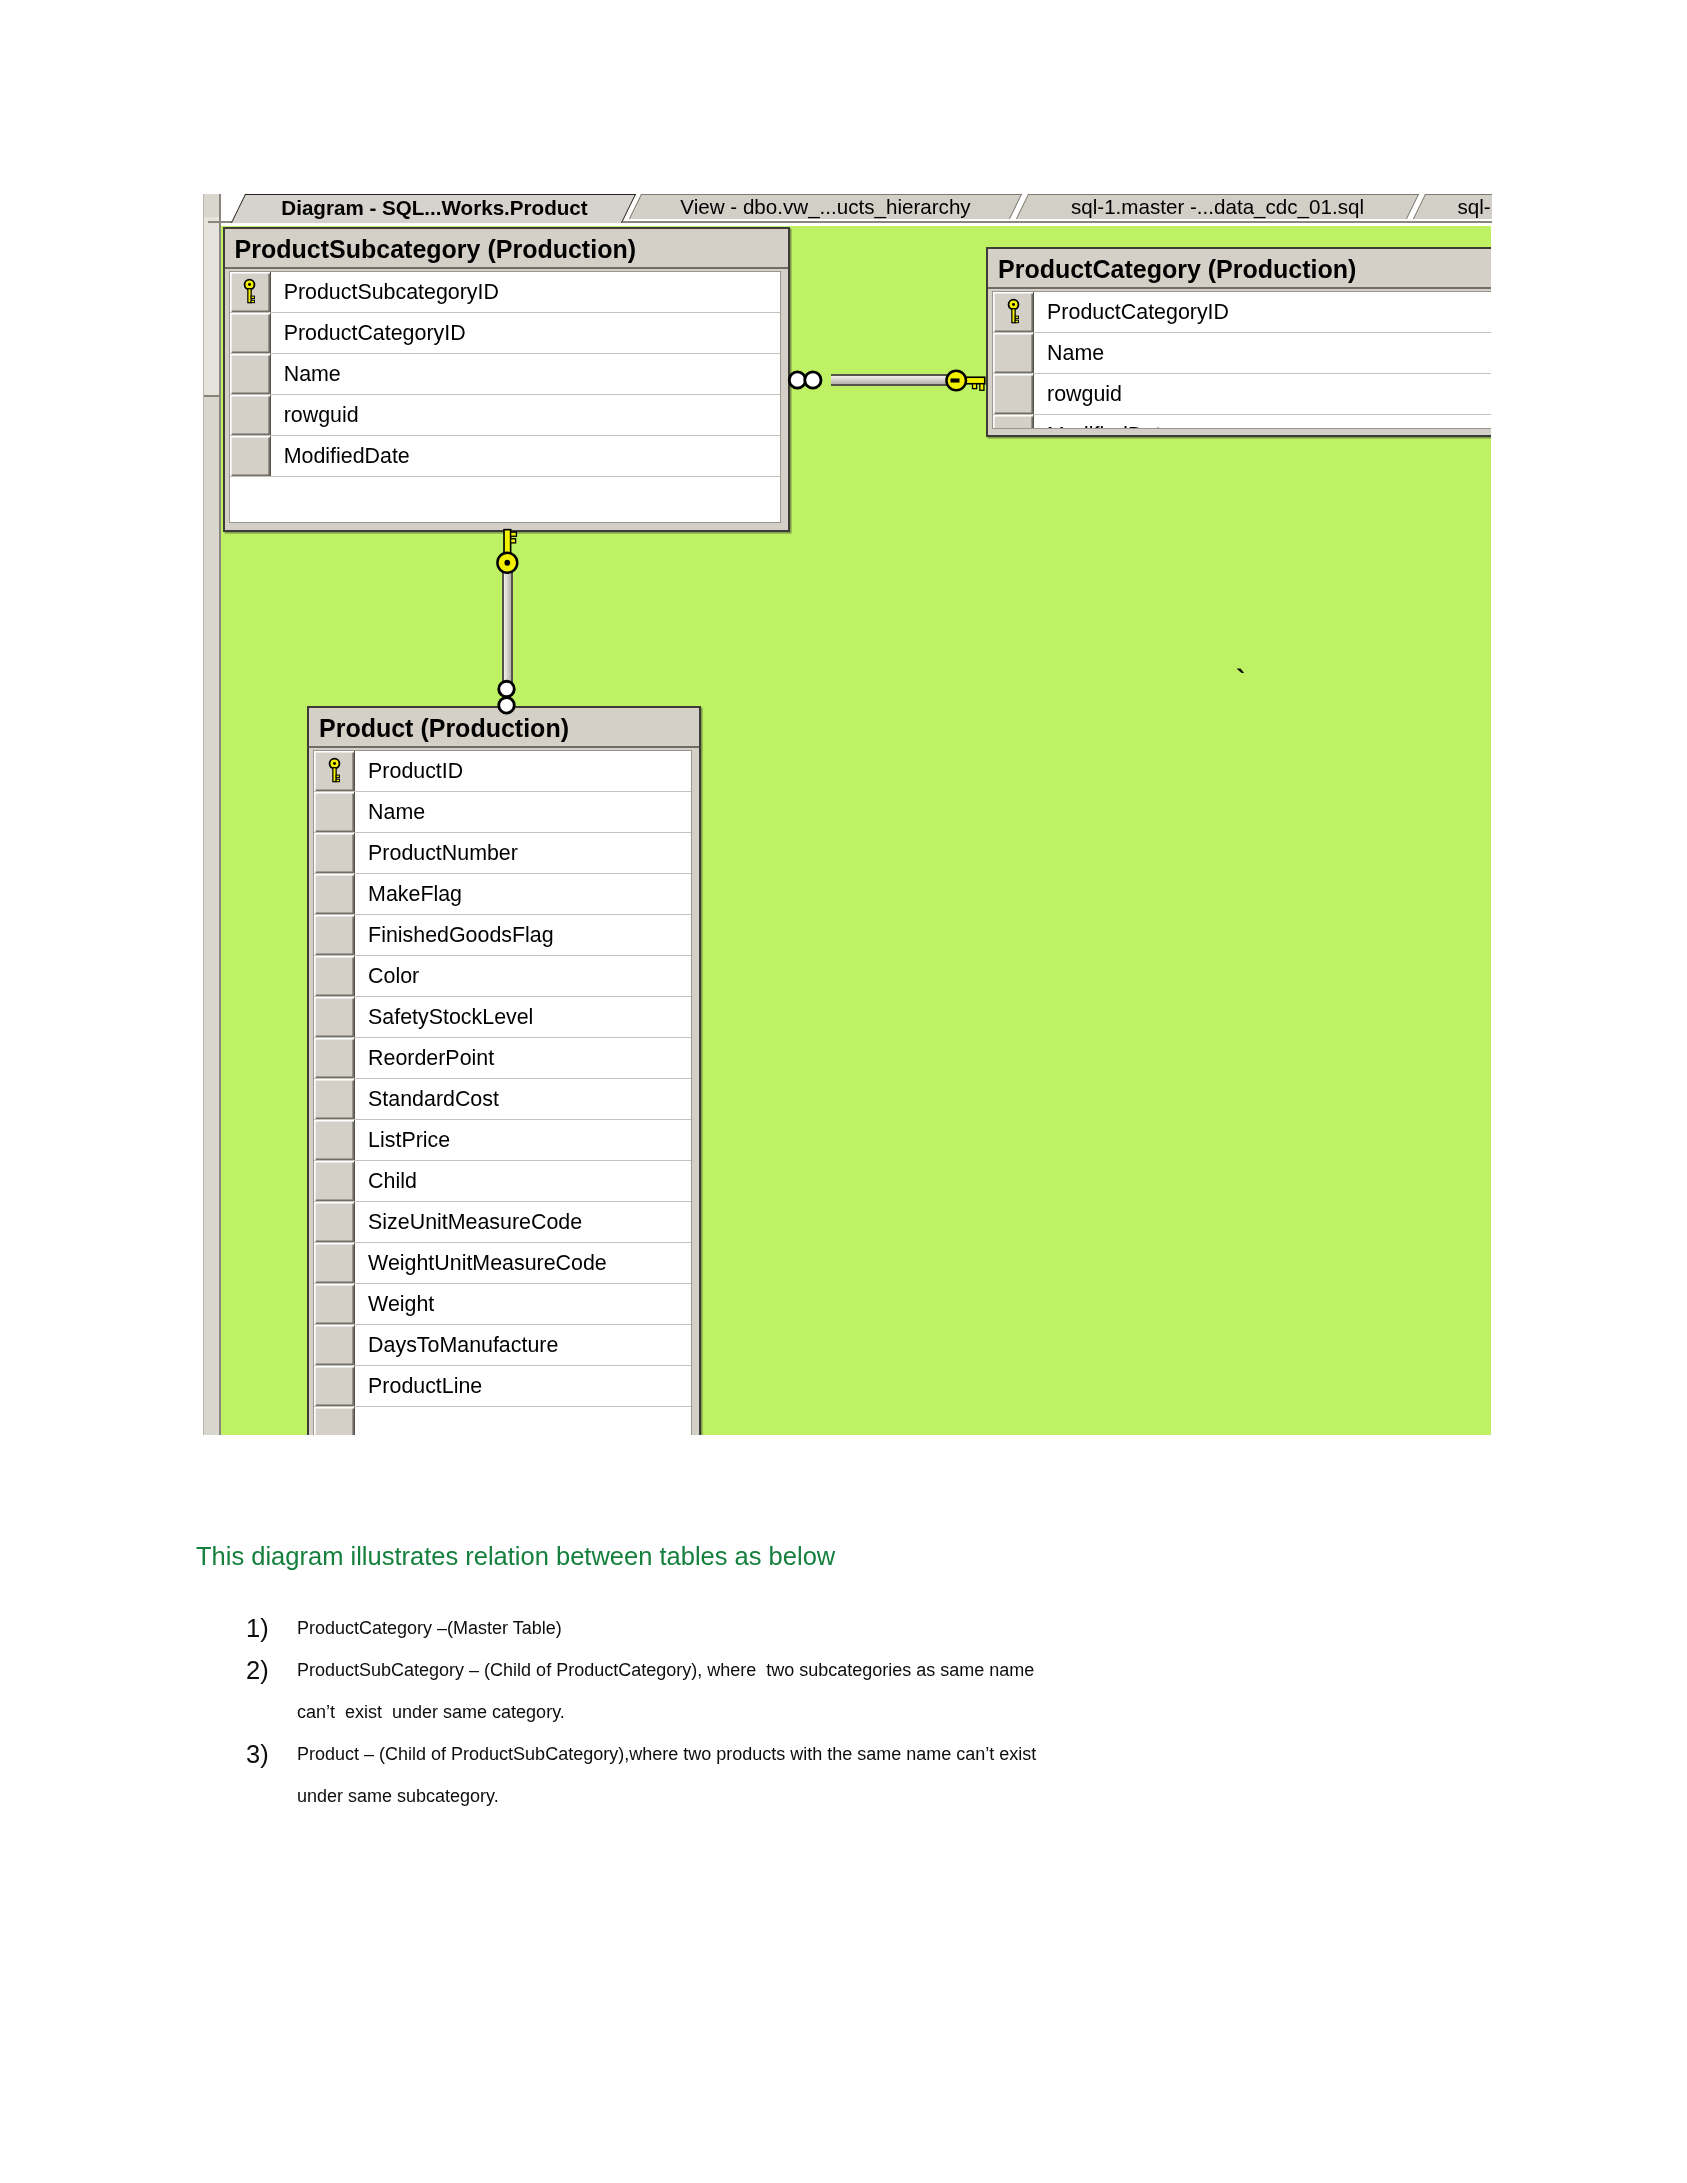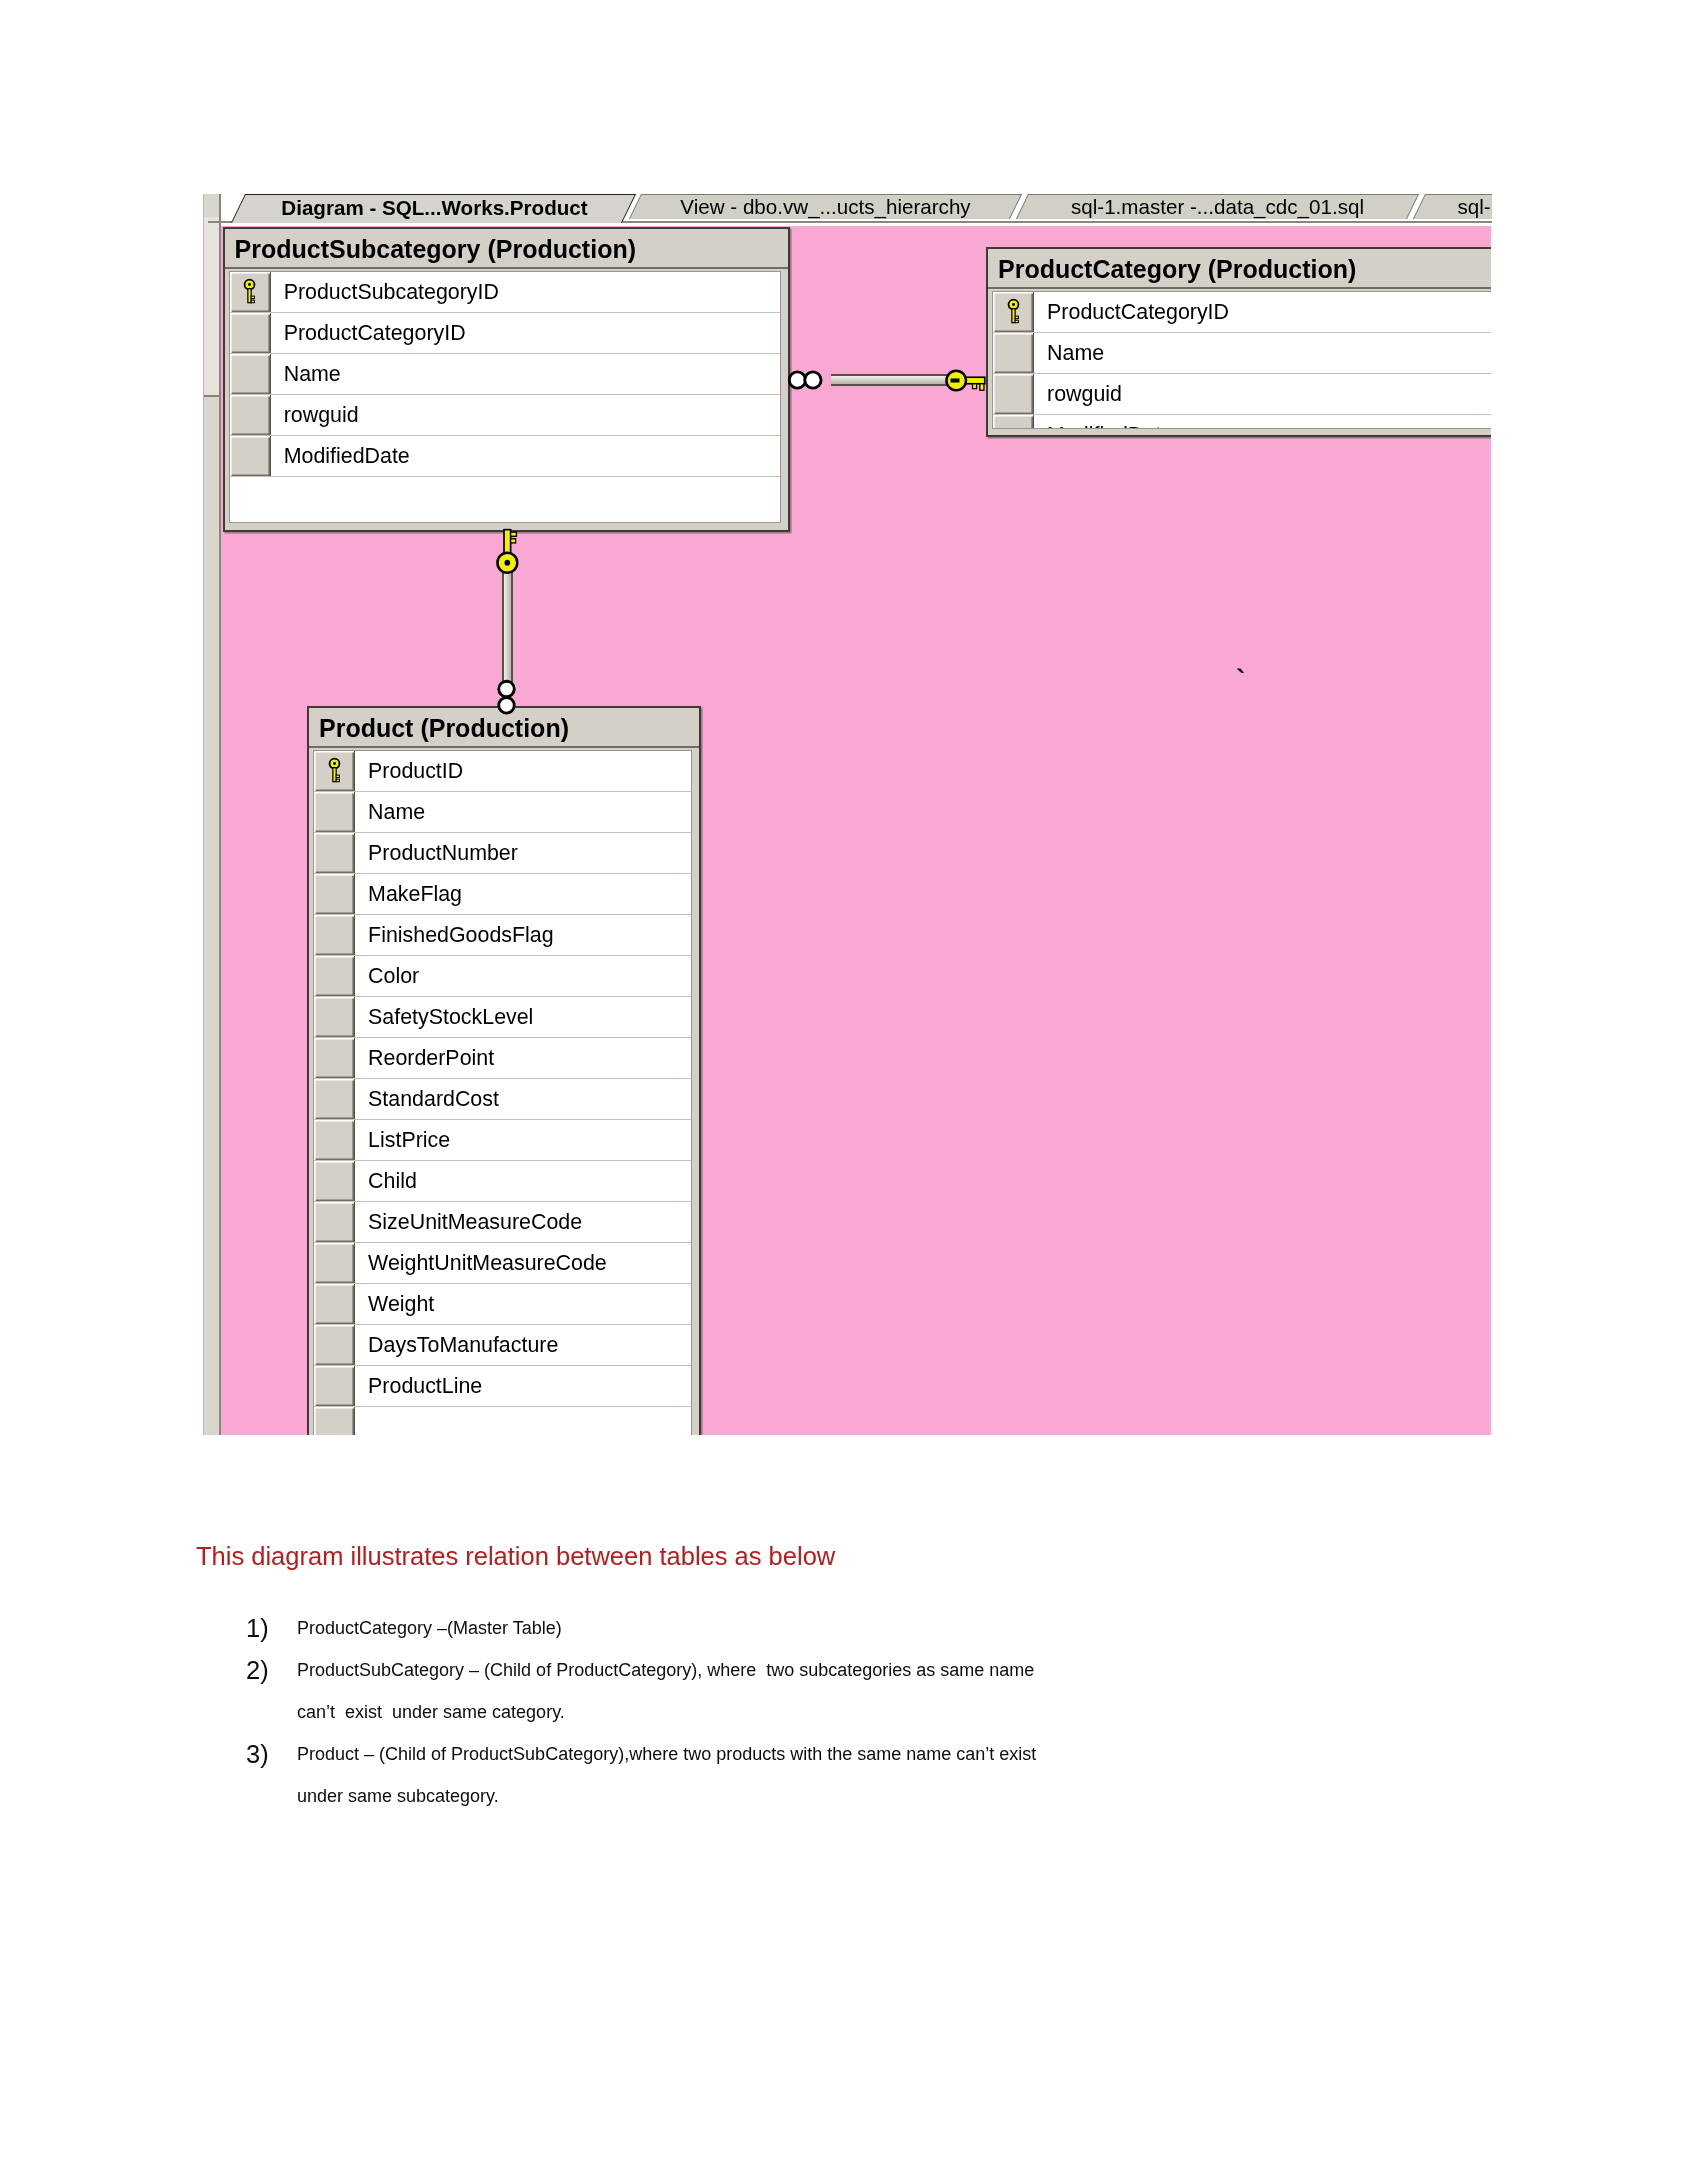--- a/index.html
+++ b/index.html
@@ -29,21 +29,21 @@
   }
   .tab .lbl {
     transform:skewX(26deg); display:block; height:23px; line-height:23px;
     text-align:center; font-size:20.6px; white-space:nowrap; color:#000;
   }
   .tab.active { top:2.5px; height:29px; background:#d6d3ce; border-color:#26241f; z-index:3; }
   .tab.active .lbl { font-weight:bold; line-height:25.5px; }
 
   
   .canvas { position:absolute; left:221px; top:226px; width:1270px; height:1209px;
-            background:#f9a8d4; overflow:hidden; }
+            background:#bef264; overflow:hidden; }
 
   
   .dtable { position:absolute; background:#d4d0c8; border:2.5px solid #3d3b36;
             box-shadow:1.6px 1.6px 0 rgba(60,58,52,.45); }
   .dtable .hdr { height:40px; line-height:40px; padding-left:10px; font-size:25px;
                  font-weight:bold; white-space:nowrap; overflow:hidden;
                  border-bottom:2.5px solid #6f6c66; }
   .dtable .grid { position:absolute; left:4.1px; right:6.6px; top:42px; bottom:6.6px;
                   background:#ffffff; border:0.8px solid #9a968f; overflow:hidden; }
   .drow { position:relative; height:41px; border-bottom:1.6px solid #c5c2ba; display:flex; }
@@ -56,21 +56,21 @@
 
   
   .hbar { position:absolute; height:11.5px; border-top:2.5px solid #55524c; border-bottom:2.5px solid #55524c;
           background:linear-gradient(#f2f0ea,#b5b2aa); }
   .vbar { position:absolute; width:10.7px; border-left:2.5px solid #55524c; border-right:2.5px solid #55524c;
           background:linear-gradient(to right,#f2f0ea,#b5b2aa); }
   .conn-icon { position:absolute; }
   .stray-mark { position:absolute; font-size:28px; font-weight:bold; color:#111; }
 
   
-  .notes-intro { position:absolute; left:196px; top:1542px; font-size:25.5px; color:#b91c1c;
+  .notes-intro { position:absolute; left:196px; top:1542px; font-size:25.5px; color:#15803d;
                  white-space:pre; }
   .note-list { position:absolute; left:198px; top:1607px; width:1351px; color:#0d0d0d; }
   .note-item { position:relative; padding-left:99px; }
   .note-num  { position:absolute; left:48px; top:0; font-size:25.5px; line-height:42px; }
   .note-line { font-size:18px; line-height:42px; white-space:pre; }
 </style>
 </head>
 <body>
 
 <div id="screen">

